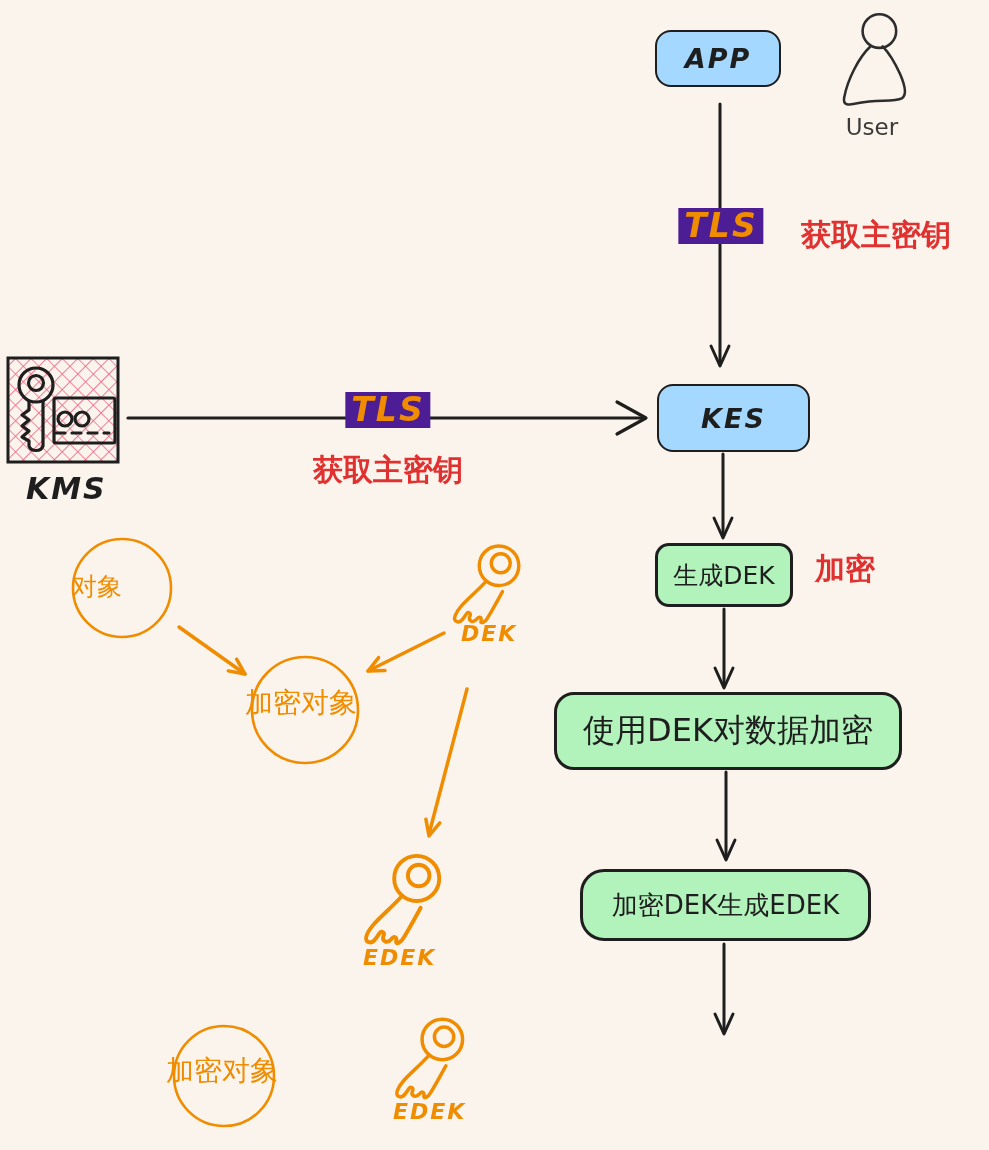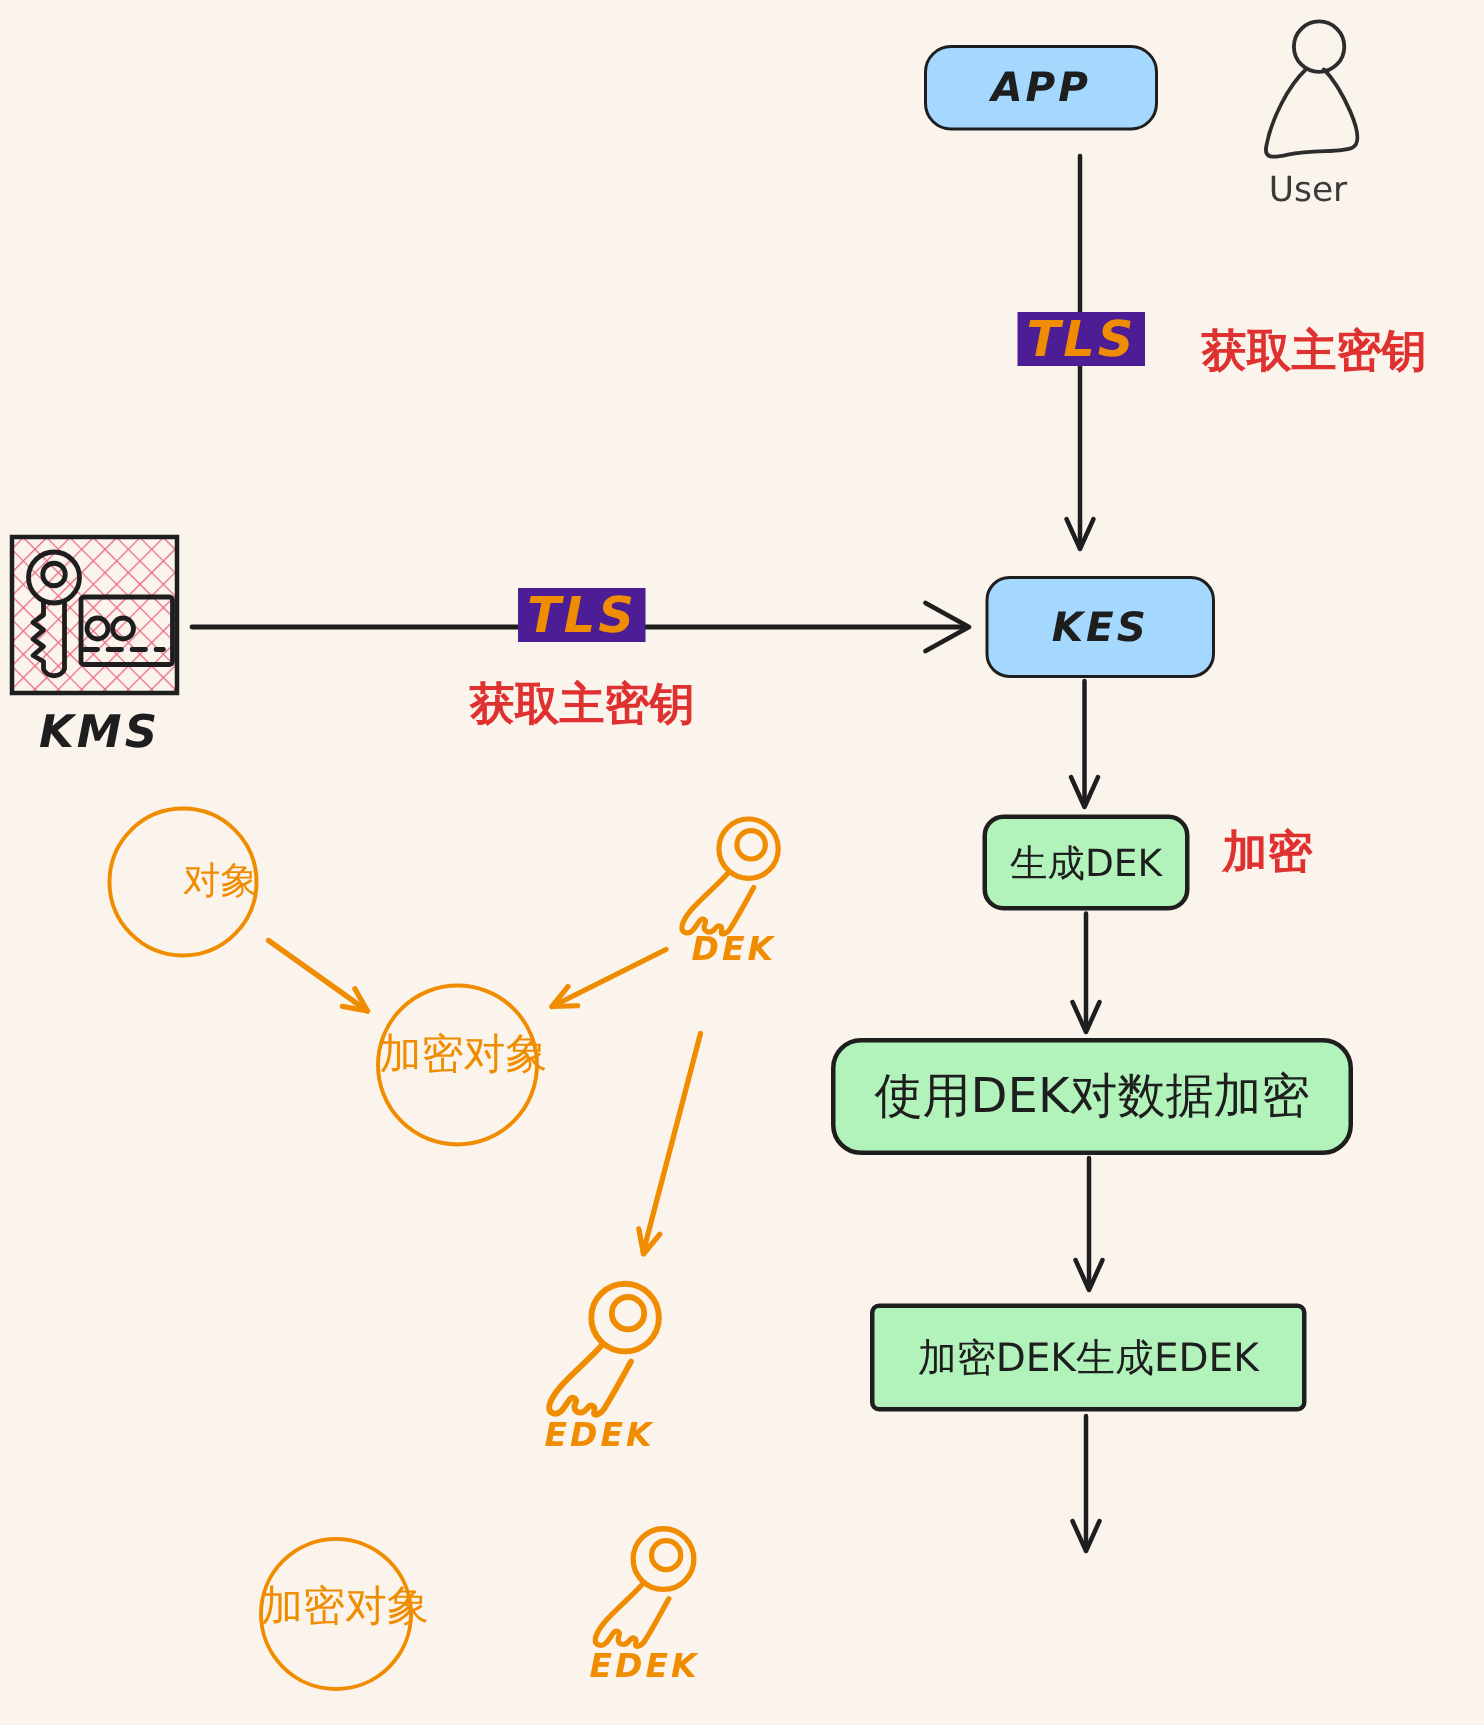--- a/index.html
+++ b/index.html
@@ -16,33 +16,33 @@
 
   
   .node{
     position:absolute;
     display:flex;align-items:center;justify-content:center;
     border:2.5px solid #1e1e1e;
     box-sizing:border-box;
     text-align:center;
   }
   .node.blue{background:#a5d8ff;border-radius:16px;}
-  .node.green{background:#b2f2bb;border-radius:6px;border-width:3px;}
+  .node.green{background:#b2f2bb;border-radius:24px;border-width:3px;}
   .latin-hand{
     font-style:italic;font-weight:bold;letter-spacing:2px;
     font-family:"DejaVu Sans",sans-serif;
   }
   .cjk{font-weight:400;}
 
   
   .lab{position:absolute;white-space:nowrap;line-height:1.1;}
   .orange{color:#f08c00;}
   .red{color:#e03131;font-weight:bold;}
   .mask{background:#4c1d95;padding:0 6px;}
-  .ctr{text-align:right;}
+  .ctr{text-align:left;}
 </style>
 </head>
 <body>
 
 <div class="canvas">
 
   <svg class="layer" width="989" height="1150" viewBox="0 0 989 1150">
     <defs>
       <pattern id="xhatch" width="11" height="11" patternUnits="userSpaceOnUse" patternTransform="rotate(45)">
         <path d="M0 0 H11 M0 0 V11" stroke="#ec6686" stroke-width="1.7" fill="none"></path>
@@ -121,21 +121,21 @@
       <path d="M439.8 822.9 L429 836 L425.9 819.3"></path>
     </g>
 
     <g color="#f08c00">
       <use href="#key" x="444" y="540" width="86" height="86"></use>
       <use href="#key" x="354" y="849" width="98" height="98"></use>
       <use href="#key" x="386" y="1013" width="88" height="88"></use>
     </g>
   </svg>
 
-  <div class="node blue" style="left:616px;top:30px;width:156px;height:57px;border-radius:18px;">
+  <div class="node blue" style="left:655px;top:30px;width:126px;height:57px;">
     <span class="latin-hand" style="font-size:27px;">APP</span>
   </div>
 
   <div class="node blue" style="left:657px;top:384px;width:153px;height:68px;">
     <span class="latin-hand" style="font-size:27px;">KES</span>
   </div>
 
   <div class="node green" style="left:655px;top:543px;width:138px;height:64px;border-radius:14px;">
     <span class="cjk" style="font-size:25px;">生成DEK</span>
   </div>

